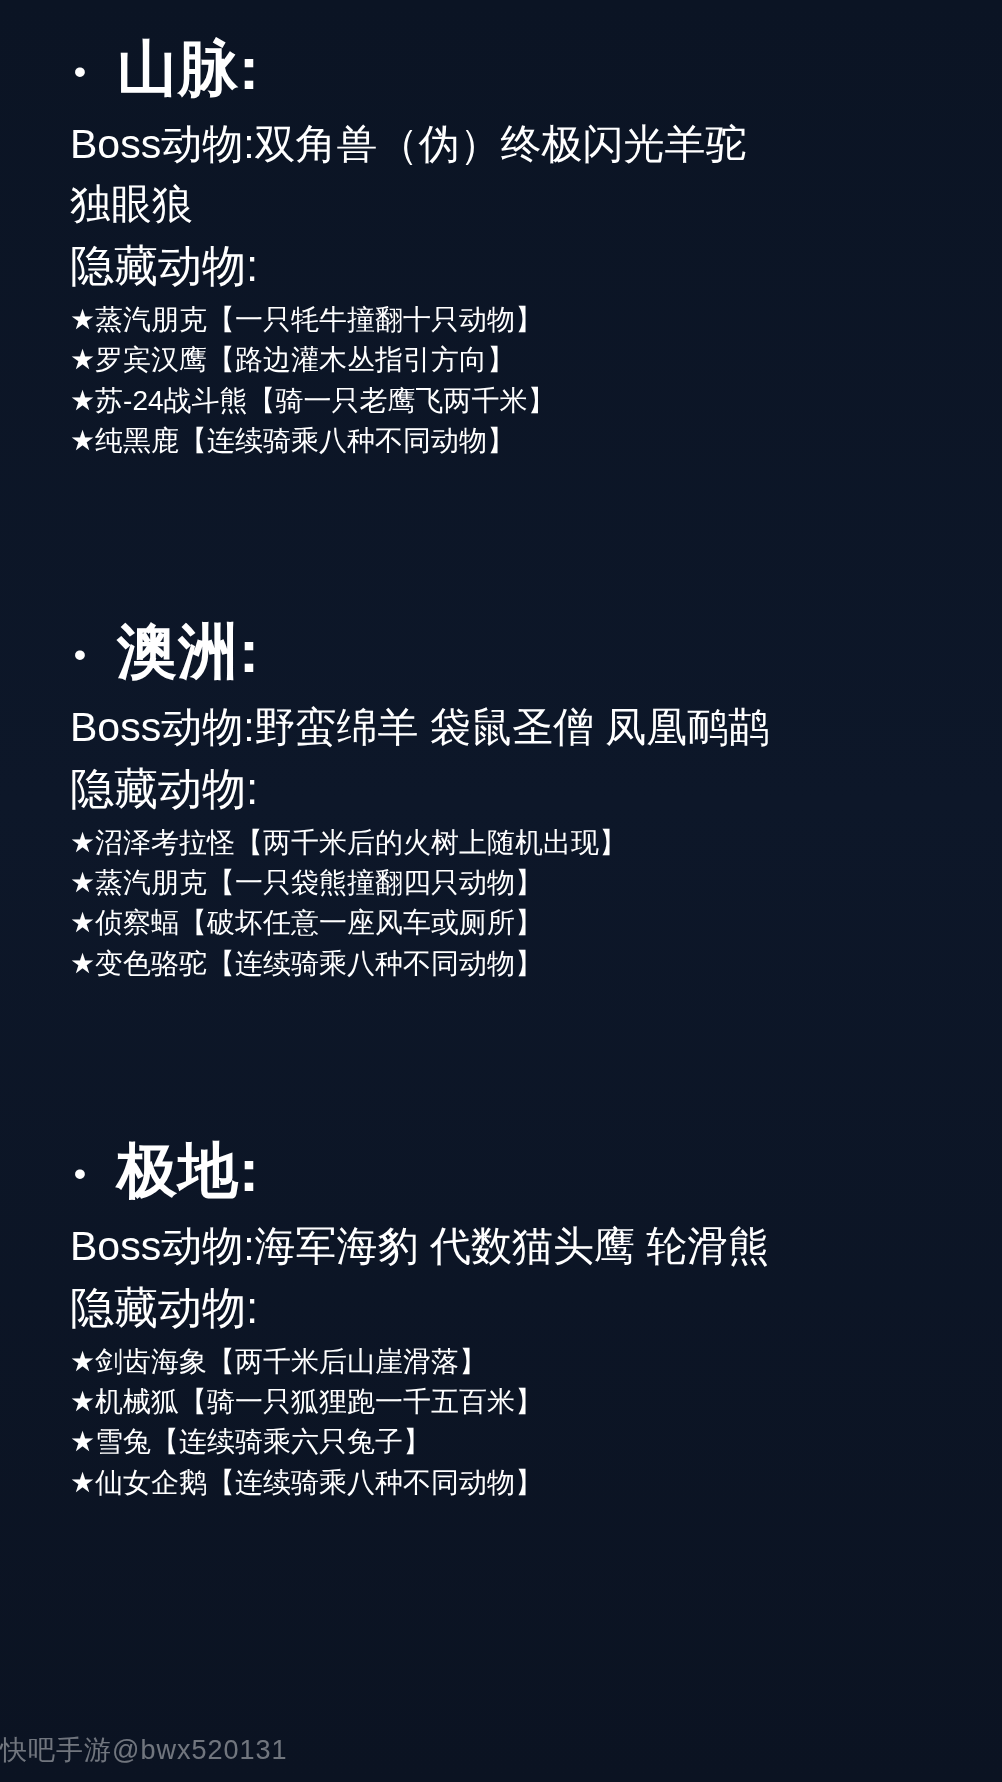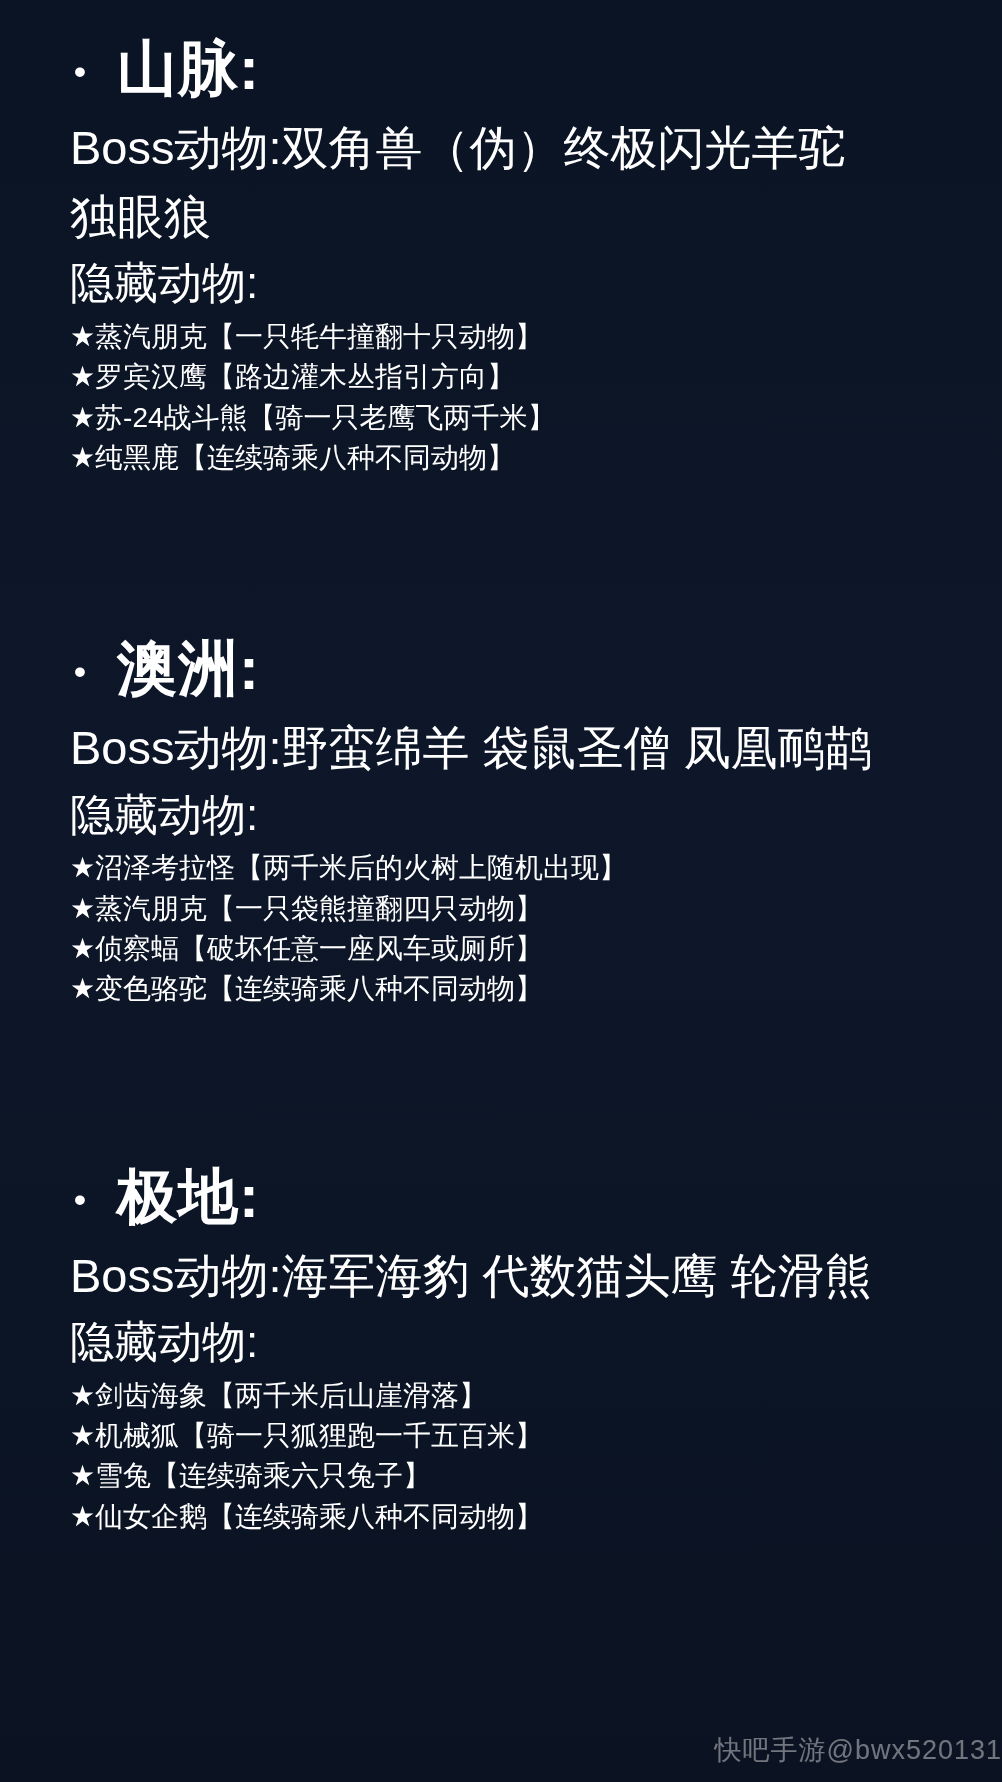--- a/index.html
+++ b/index.html
@@ -47,40 +47,40 @@
     font-weight: 700;
   }
   .line {
     font-size: 41px;
     line-height: 1.42;
     margin: 0 0 2px 0;
     padding-left: 44px;
     word-break: break-all;
   }
   .line.boss {
-    font-size: 47px;
+    font-size: 41px;
   }
   .line.hidden-label {
     font-size: 44px;
   }
   .item {
     font-size: 28px;
     line-height: 1.44;
     padding-left: 44px;
     margin: 0;
     word-break: break-all;
   }
   .gap-lg { height: 150px; }
   .gap-md { height: 146px; }
   .watermark {
     position: absolute;
     left: 0;
     right: 0;
     bottom: 14px;
-    text-align: right;
+    text-align: left;
     font-size: 27px;
     color: rgba(255,255,255,0.42);
     letter-spacing: 1px;
     pointer-events: none;
   }
 </style>
 </head>
 <body>
 
 <div class="page">

